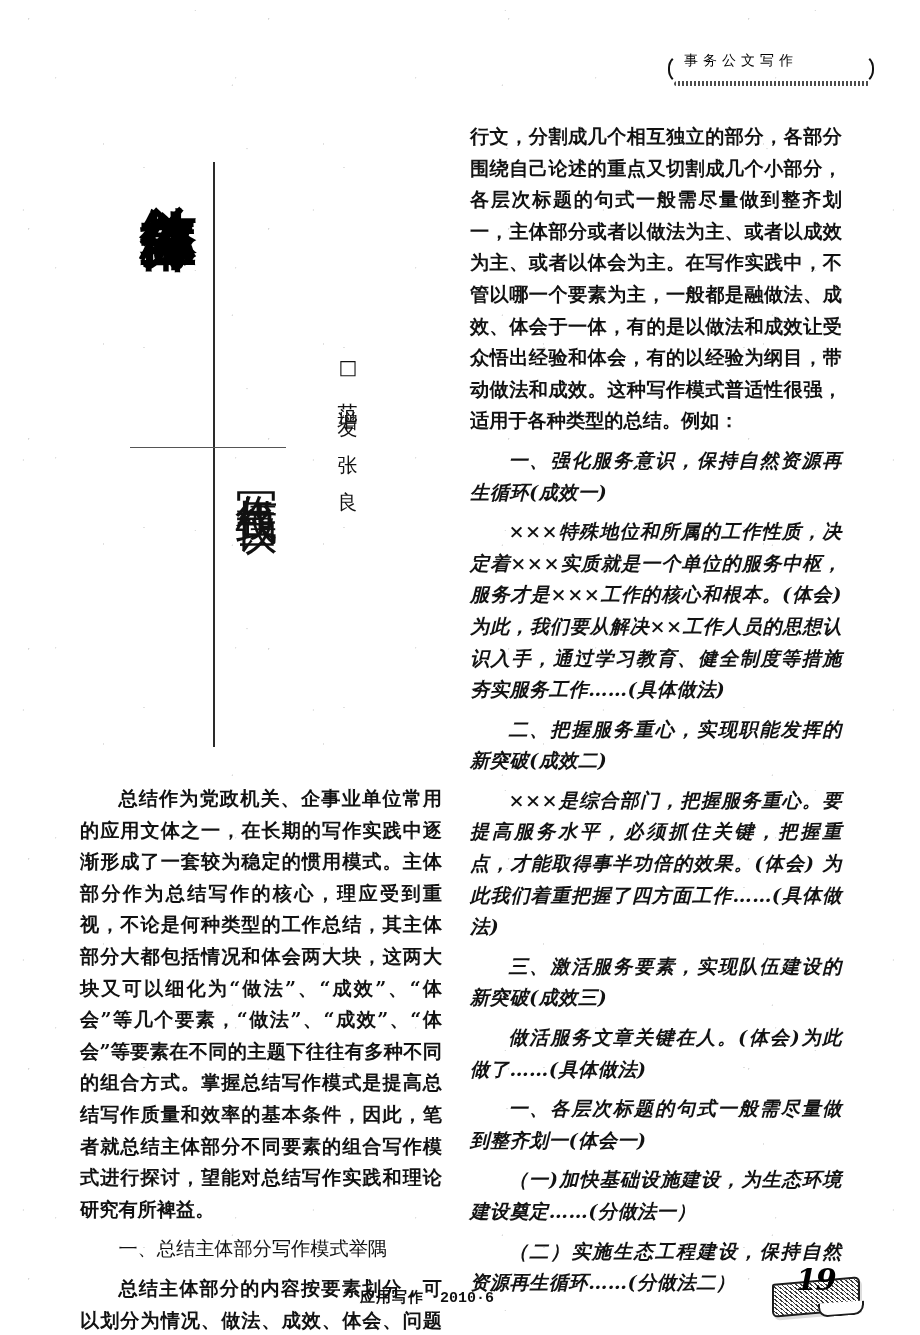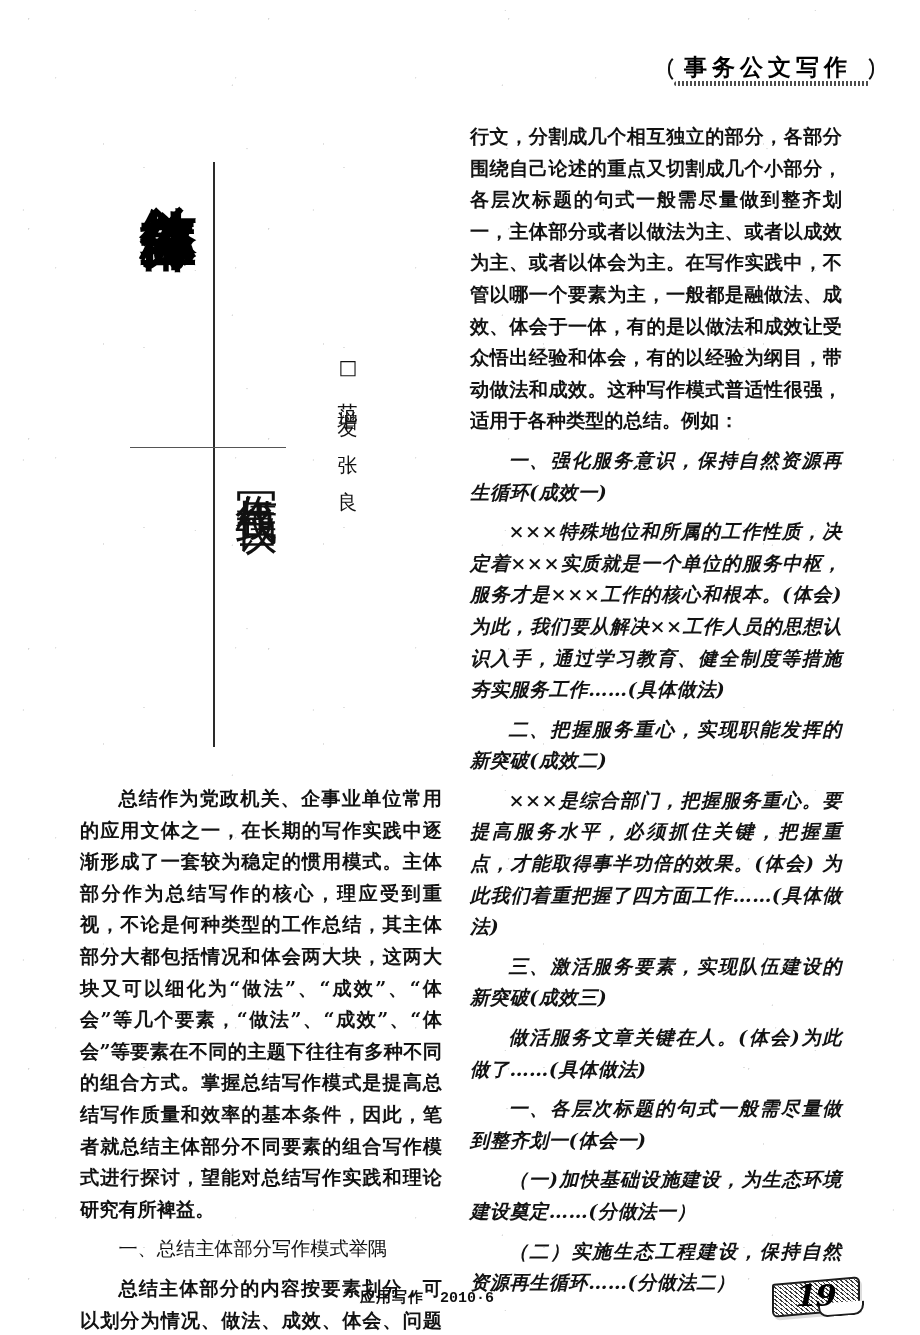--- a/index.html
+++ b/index.html
@@ -29,22 +29,22 @@
   }
 
   
   .runhead{
     position:absolute; left:660px; top:50px;
     width:230px; height:42px;
   }
   .runhead-band{
     position:absolute; left:24px; top:2px;
     font-family:"DejaVu Sans", sans-serif;
-    font-weight:bold;
-    font-size:23px;
+    font-weight:normal;
+    font-size:14px;
     letter-spacing:5px;
     color:#000;
     white-space:nowrap;
   }
   .runhead-arc-l,.runhead-arc-r{
     position:absolute; top:4px; width:16px; height:26px;
     border:2px solid #111;
   }
   .runhead-arc-l{left:8px;border-right:none;border-radius:14px 0 0 14px;border-top-color:transparent;border-bottom-color:transparent;}
   .runhead-arc-r{left:196px;border-left:none;border-radius:0 14px 14px 0;border-top-color:transparent;border-bottom-color:transparent;}
@@ -162,21 +162,21 @@
     box-shadow:2px 3px 0 #00000022;
   }
   .pagenum-fold{
     position:absolute; left:52px; top:40px; width:42px; height:12px;
     border:2px solid #1c1c1c; border-top:none;
     border-radius:0 0 10px 10px;
     background:#fff;
     transform:skewY(-4deg);
   }
   .pagenum-digits{
-    position:absolute; left:30px; top:16px;
+    position:absolute; left:30px; top:0px;
     font-family:"DejaVu Serif", serif;
     font-weight:bold; font-style:italic;
     font-size:30px;
     color:#000;
     letter-spacing:-1px;
   }
 </style>
 </head>
 <body>
 

